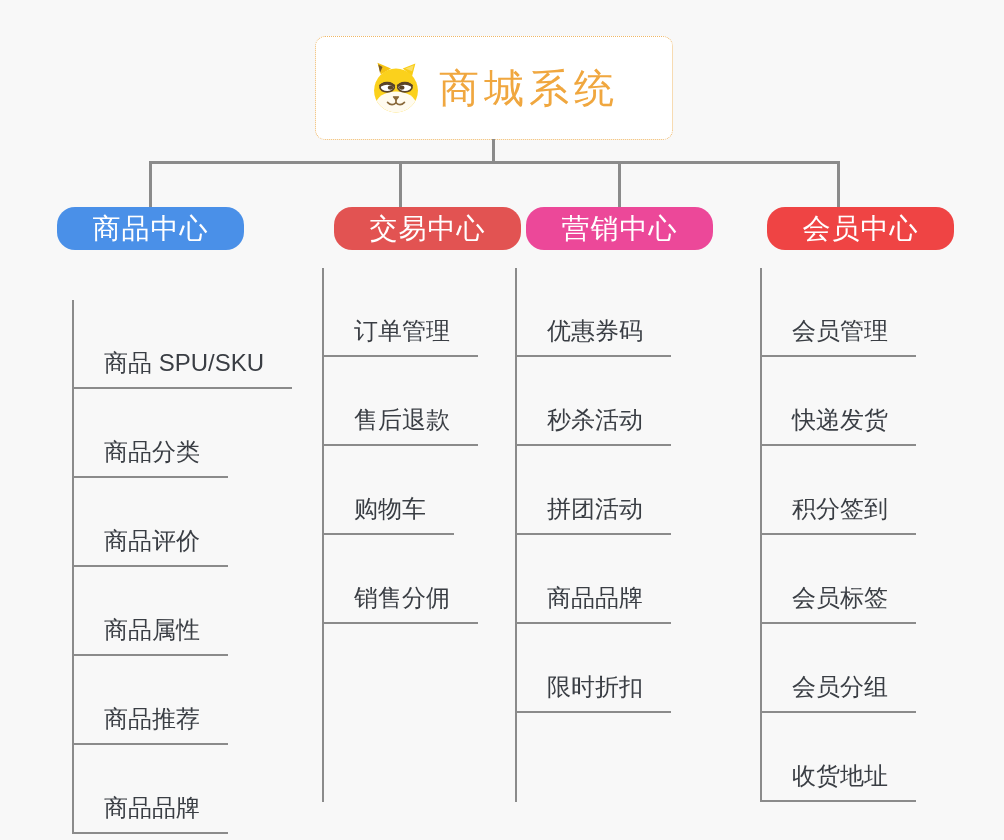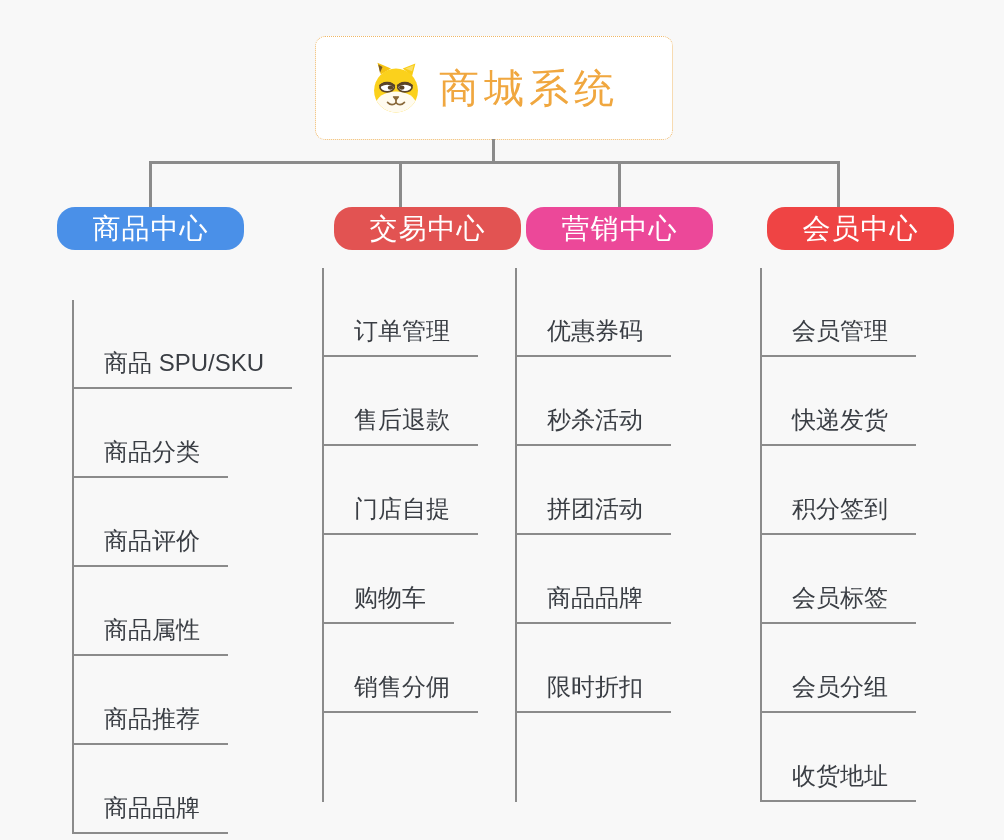--- a/index.html
+++ b/index.html
@@ -133,23 +133,20 @@
       </div>
       <div class="branch-header" style="left: 307px; background: rgb(226, 83, 82); margin-left: 27px;">交易中心</div>
       <div class="col-items" style="left: 322px;">
         <div class="item">
           <span class="label">订单管理</span>
         </div>
         <div class="item">
           <span class="label">售后退款</span>
         </div>
         <div class="item">
-          <span class="label">门店自提</span>
-        </div>
-        <div class="item">
           <span class="label">购物车</span>
         </div>
         <div class="item">
           <span class="label">销售分佣</span>
         </div>
       </div>
       <div class="branch-header" style="left: 526px; background: #ec4899;">营销中心</div>
       <div class="col-items" style="left: 515px;">
         <div class="item">
           <span class="label">优惠券码</span>

